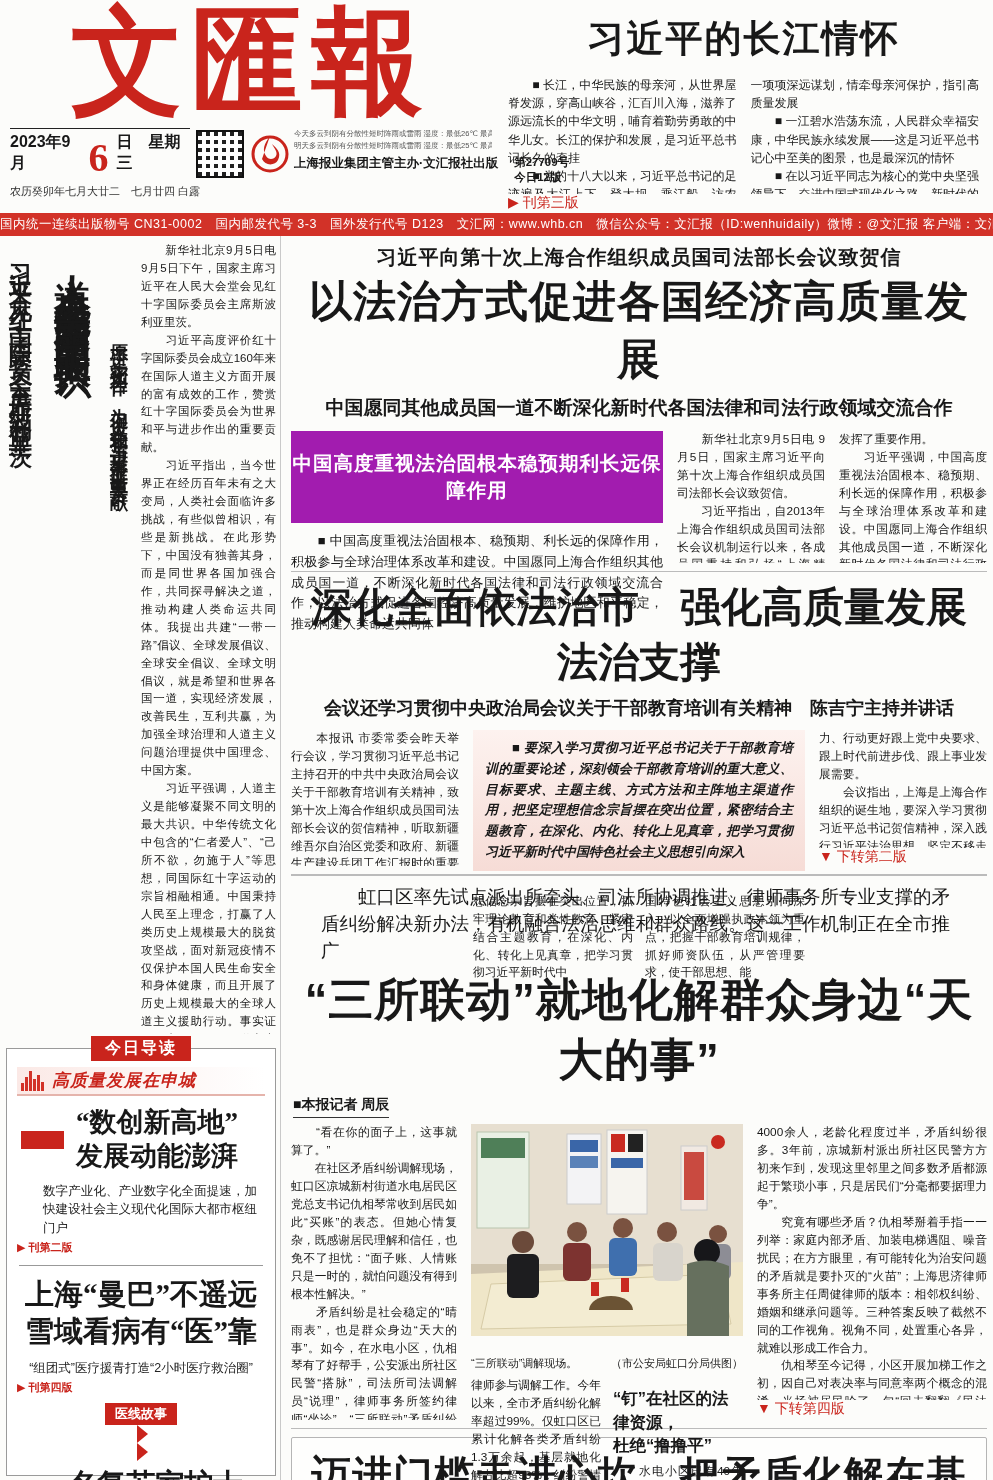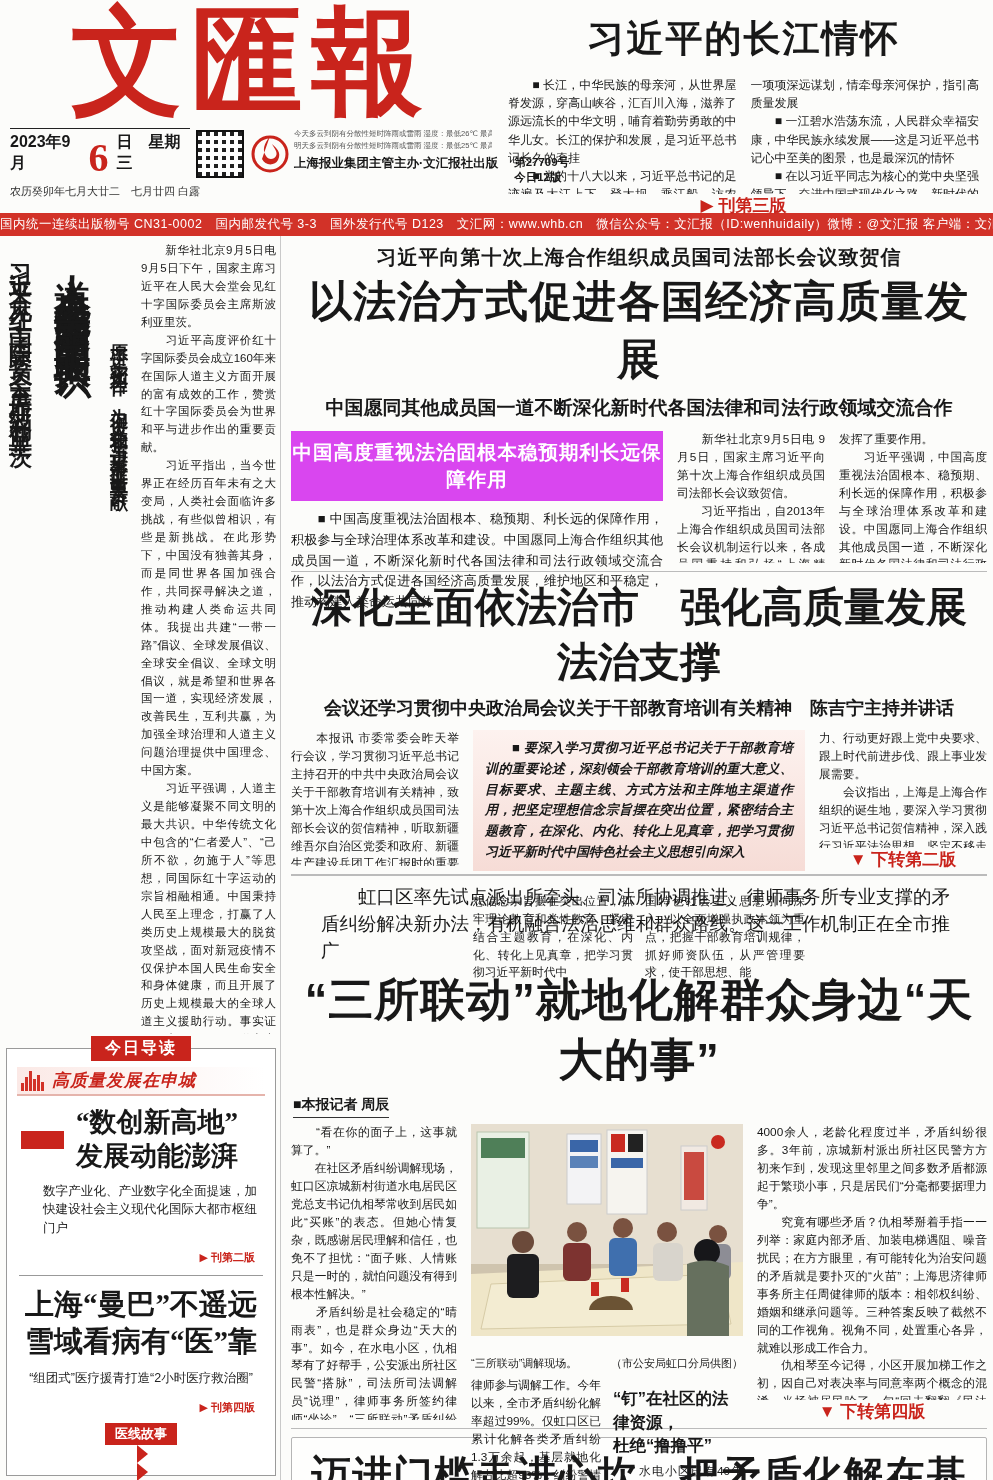--- a/index.html
+++ b/index.html
@@ -29,21 +29,21 @@
   .weather{font-size:7.5px;color:#555;line-height:1.5;white-space:nowrap;overflow:hidden;}
   .pubrow{display:flex;margin-top:4px;align-items:flex-start;}
   .publisher{font-weight:bold;font-size:12.5px;white-space:nowrap;}
   .issue{margin-left:16px;font-weight:bold;font-size:11.5px;line-height:1.35;white-space:nowrap;}
   
   .m-right{flex:1;padding:14px 14px 0 10px;box-sizing:border-box;}
   .tr-hl{font-size:37px;font-weight:900;text-align:center;letter-spacing:2px;
          font-family:"Liberation Sans",sans-serif;}
   .tr-cols{display:flex;gap:14px;margin-top:12px;}
   .tr-col{flex:1;font-size:12px;line-height:1.52;text-align:justify;white-space:pre-line;height:118px;overflow:hidden;}
-  .jump{color:#c9241c;font-size:17px;text-align:center;font-weight:bold;}
+  .jump{color:#c9241c;font-size:14px;text-align:left;font-weight:normal;}
   
   .info-bar{background:#d23228;color:#fff;font-size:12.5px;text-align:center;
             padding:3px 0;letter-spacing:.5px;white-space:nowrap;overflow:hidden;}
   
   .content{display:flex;}
   .left-rail{width:281px;flex:none;border-right:1px solid #c9c9c9;box-sizing:border-box;padding:6px 4px 6px 6px;}
   .main-col{flex:1;min-width:0;padding:0 6px 0 10px;box-sizing:border-box;}
   
   .vert-block{display:flex;height:792px;overflow:hidden;}
   .vtext{writing-mode:vertical-rl;}
@@ -61,41 +61,41 @@
              border-bottom:2px solid #e5b4ac;padding:2px 4px;}
   .skyline{display:inline-flex;align-items:flex-end;gap:1px;margin-right:8px;}
   .skyline i{display:block;background:#d23228;width:3px;}
   .gd-banner-text{color:#c9241c;font-weight:bold;font-style:italic;font-size:17px;letter-spacing:1px;}
   .gd-item1{display:flex;margin-top:10px;align-items:center;}
   .qp-tag{background:#c9241c;color:#fff;writing-mode:vertical-rl;font-size:23px;font-weight:bold;
           padding:5px 6px;letter-spacing:4px;flex:none;margin-left:4px;}
   .gd-h1{font-family:"Liberation Serif",serif;font-weight:bold;font-size:27px;line-height:1.25;
          margin-left:12px;white-space:pre-line;}
   .gd-desc{font-size:12.5px;line-height:1.5;color:#222;margin:8px 8px 0 26px;text-align:justify;}
-  .gd-jump{color:#c9241c;font-size:11px;font-weight:bold;text-align:right;margin:12px 10px 0 0;}
+  .gd-jump{color:#c9241c;font-size:11px;font-weight:bold;text-align:left;margin:2px 10px 0 0;}
   .gd-div{border-top:1px solid #999;margin:10px 2px;}
   .gd-h2{font-family:"Liberation Serif",serif;font-weight:bold;font-size:29px;text-align:center;
          line-height:1.3;white-space:pre-line;}
   .yx-row{display:flex;align-items:center;margin:8px 0 4px 0;flex-direction:column;}
   .yx-tag{background:#c9241c;color:#fff;font-weight:bold;font-size:13px;padding:2px 10px;flex:none;}
   .yx-chev{width:0;height:0;border-top:9px solid transparent;border-bottom:9px solid transparent;
            border-left:11px solid #c9241c;margin-left:2px;}
   .yx-line{flex:1;border-top:1px solid #888;margin-left:6px;}
   
   .kicker{font-weight:bold;font-size:20px;text-align:center;letter-spacing:1px;}
   .subhead{font-weight:bold;font-size:19px;text-align:center;margin-top:6px;
            font-family:"Liberation Serif",serif;}
   .hl{text-align:center;}
   .cols{display:flex;gap:14px;}
   .tcol{font-size:11.8px;line-height:1.52;text-align:justify;white-space:pre-line;overflow:hidden;}
   .hr{border-top:1px solid #bbb;margin:8px 0;}
   
   .art1-hl{font-size:43px;font-weight:900;letter-spacing:1px;margin-top:2px;}
-  .red-banner{background:#d946ef;color:#fff;font-weight:bold;font-size:19.5px;text-align:center;
-              padding:8px 0;letter-spacing:1px;}
+  .red-banner{background:#a21caf;color:#fff;font-weight:bold;font-size:19.5px;text-align:center;
+              padding:19px 0;letter-spacing:1px;}
   .a1-box{width:372px;flex:none;}
   .a1-boxtext{font-size:13px;line-height:1.6;text-align:justify;white-space:pre-line;margin-top:8px;}
   
   .art2-hl{font-family:"Liberation Serif",serif;font-size:41px;font-weight:bold;margin-top:2px;}
   .pink-box{background:linear-gradient(180deg,#fdf2ef,#f6dcd6);padding:8px 12px;
             font-family:"Liberation Serif",serif;font-style:italic;font-weight:bold;
             font-size:13px;line-height:1.6;text-align:justify;white-space:pre-line;}
   .mini-cols{display:flex;gap:12px;margin-top:22px;}
   
   .a3-kicker{font-weight:normal;font-size:18.5px;line-height:1.45;text-indent:2em;padding:0 30px;}

